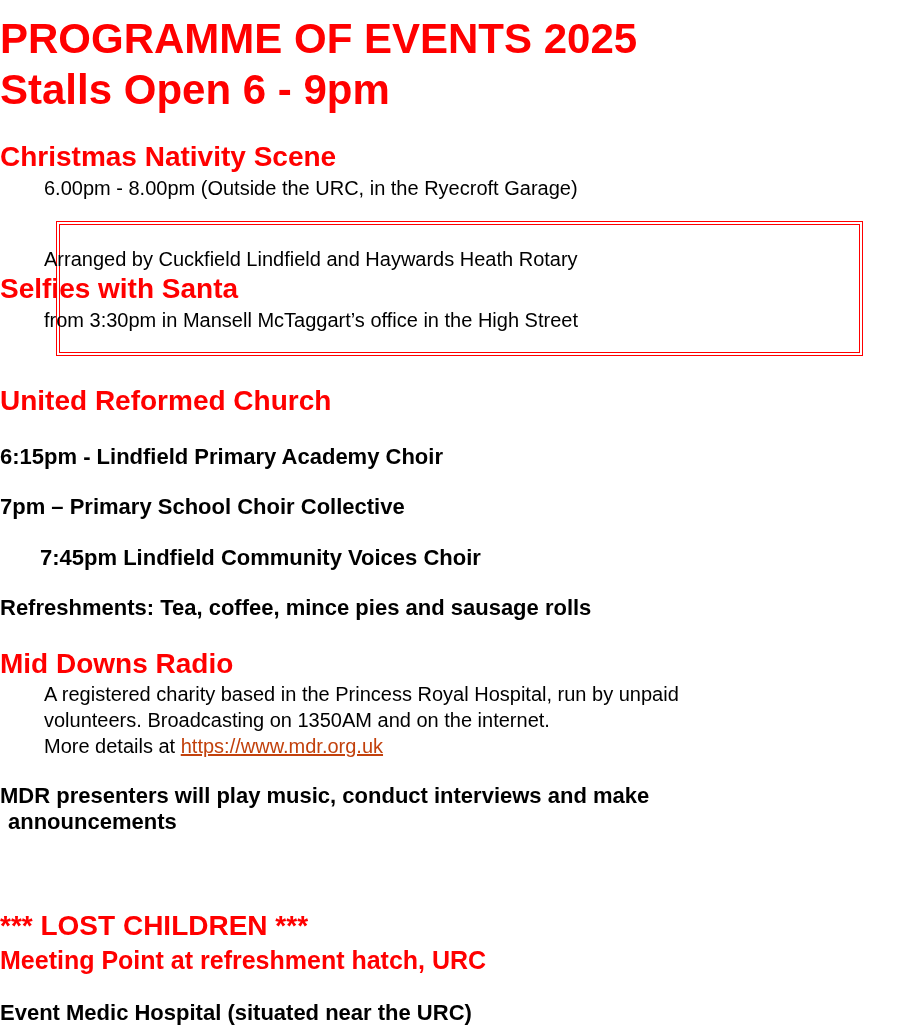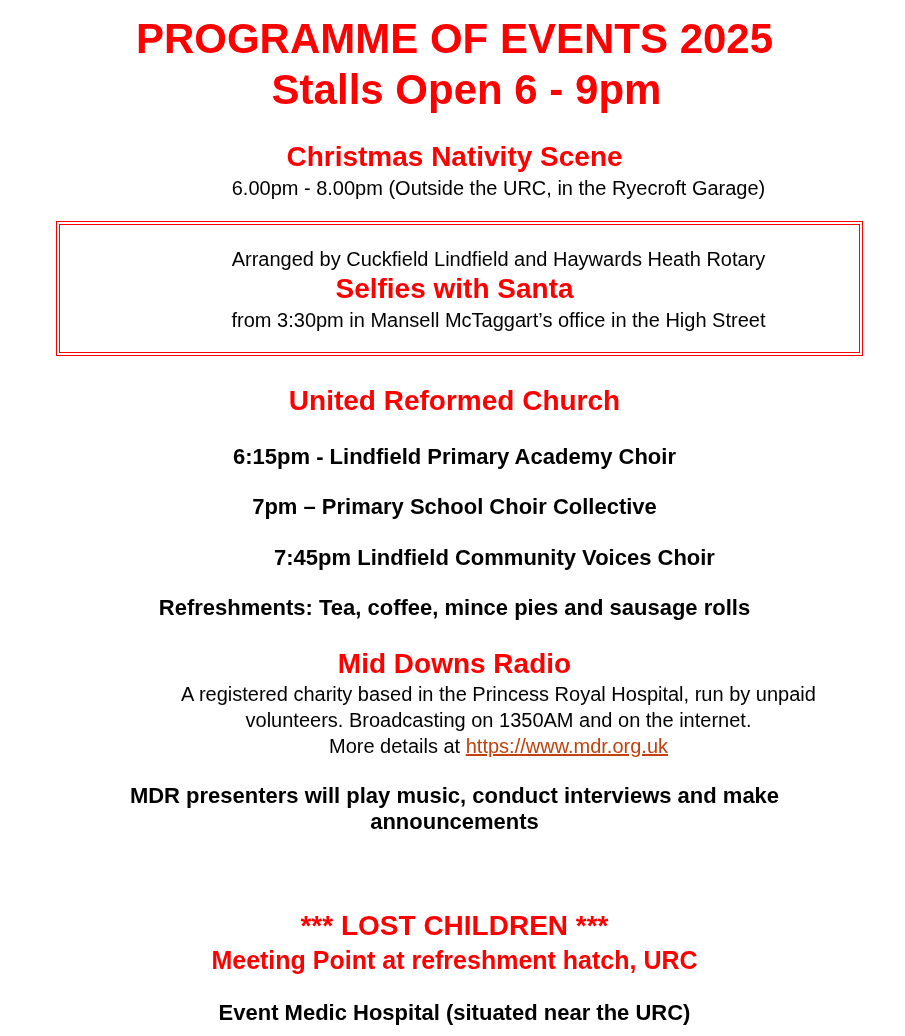--- a/index.html
+++ b/index.html
@@ -10,23 +10,23 @@
     body {
       width: 905px;
       height: 1036px;
       position: relative;
       overflow: hidden;
       font-family: "Liberation Sans", sans-serif;
       color: #000000;
     }
     .abs {
       position: absolute;
-      left: 8px;
+      left: 0;
       width: 893px;
-      text-align: center;
+      text-align: left;
       white-space: nowrap;
     }
     .title {
       font-size: 42px;
       font-weight: bold;
       color: #ff0000;
       line-height: 48px;
     }
     .heading {
       font-size: 28px;
@@ -55,21 +55,21 @@
     }
     a.link {
       color: #c2410c;
       text-decoration: underline;
     }
   </style>
 </head>
 <body>
 
 <div class="abs title" style="top:15px;">PROGRAMME OF EVENTS 2025</div>
-<div class="abs title" style="top:66px;padding-left:12px;">Stalls Open 6 - 9pm</div>
+<div class="abs title" style="top:66px;">Stalls Open 6 - 9pm</div>
 
 <div class="abs heading" style="top:141px;">Christmas Nativity Scene</div>
 <div class="abs body-text" style="top:175px;">6.00pm - 8.00pm (Outside the URC, in the Ryecroft Garage)</div>
 
 <div class="santa-box"></div>
 <div class="abs body-text" style="top:246px;">Arranged by Cuckfield Lindfield and Haywards Heath Rotary</div>
 <div class="abs heading" style="top:273px;">Selfies with Santa</div>
 <div class="abs body-text" style="top:307px;">from 3:30pm in Mansell McTaggart’s office in the High Street</div>
 
 <div class="abs heading" style="top:385px;">United Reformed Church</div>
@@ -78,18 +78,18 @@
 <div class="abs bold-text" style="top:545px;padding-left:40px;">7:45pm Lindfield Community Voices Choir</div>
 <div class="abs bold-text" style="top:595px;">Refreshments: Tea, coffee, mince pies and sausage rolls</div>
 
 <div class="abs heading" style="top:648px;">Mid Downs Radio</div>
 <div class="abs body-text" style="top:681px;">A registered charity based in the Princess Royal Hospital, run by unpaid</div>
 <div class="abs body-text" style="top:707px;">volunteers. Broadcasting on 1350AM and on the internet.</div>
 <div class="abs body-text" style="top:733px;">
   <span>More details at </span><a class="link" href="#">https://www.mdr.org.uk</a>
 </div>
 <div class="abs bold-text" style="top:783px;">MDR presenters will play music, conduct interviews and make</div>
-<div class="abs bold-text" style="top:809px;">announcements</div>
+<div class="abs bold-text" style="top:809px;margin-left:8px;">announcements</div>
 
 <div class="abs heading" style="top:910px;">*** LOST CHILDREN ***</div>
 <div class="abs heading" style="top:944px; font-size:25px;">Meeting Point at refreshment hatch, URC</div>
 
 <div class="abs bold-text" style="top:1000px;">Event Medic Hospital (situated near the URC)</div>
 
 </body></html>

